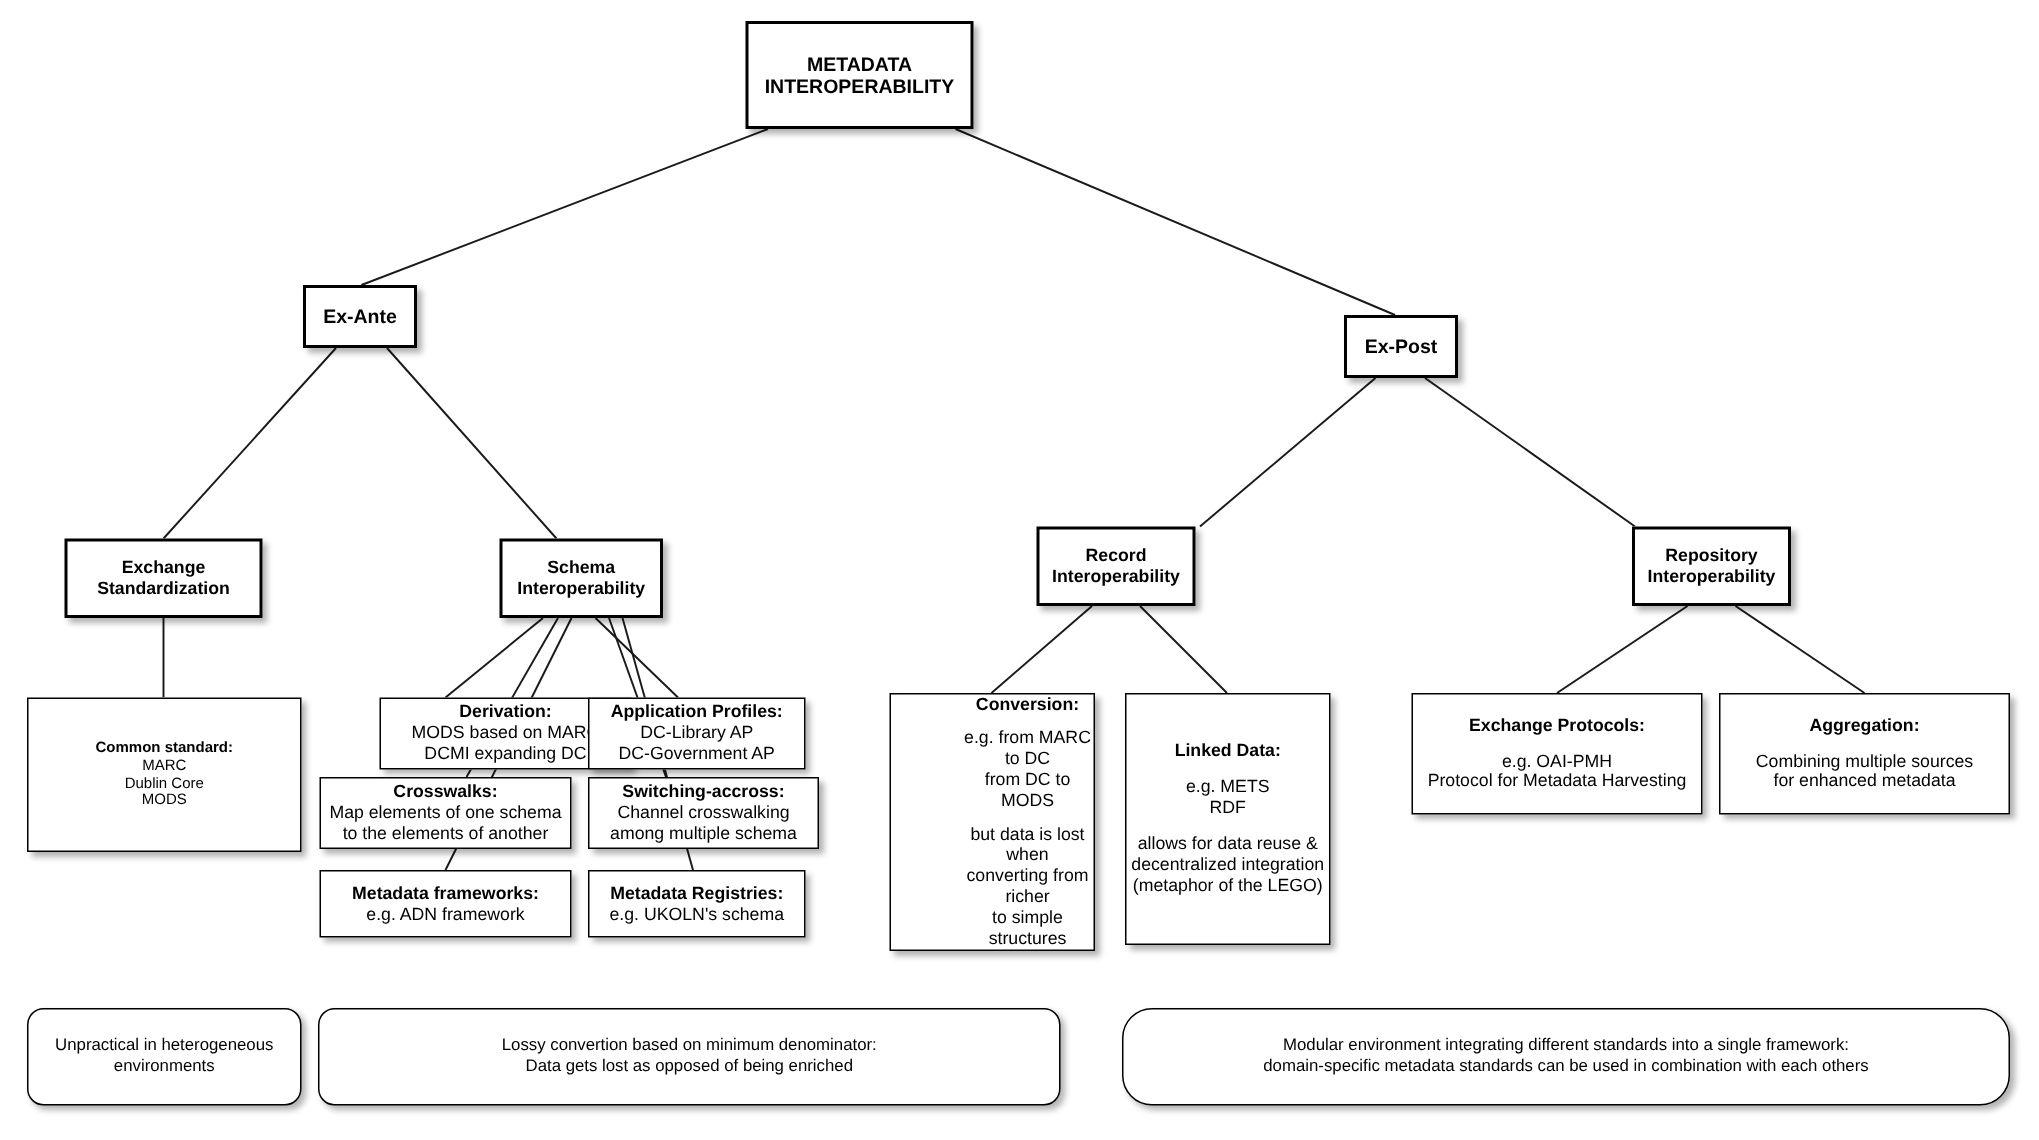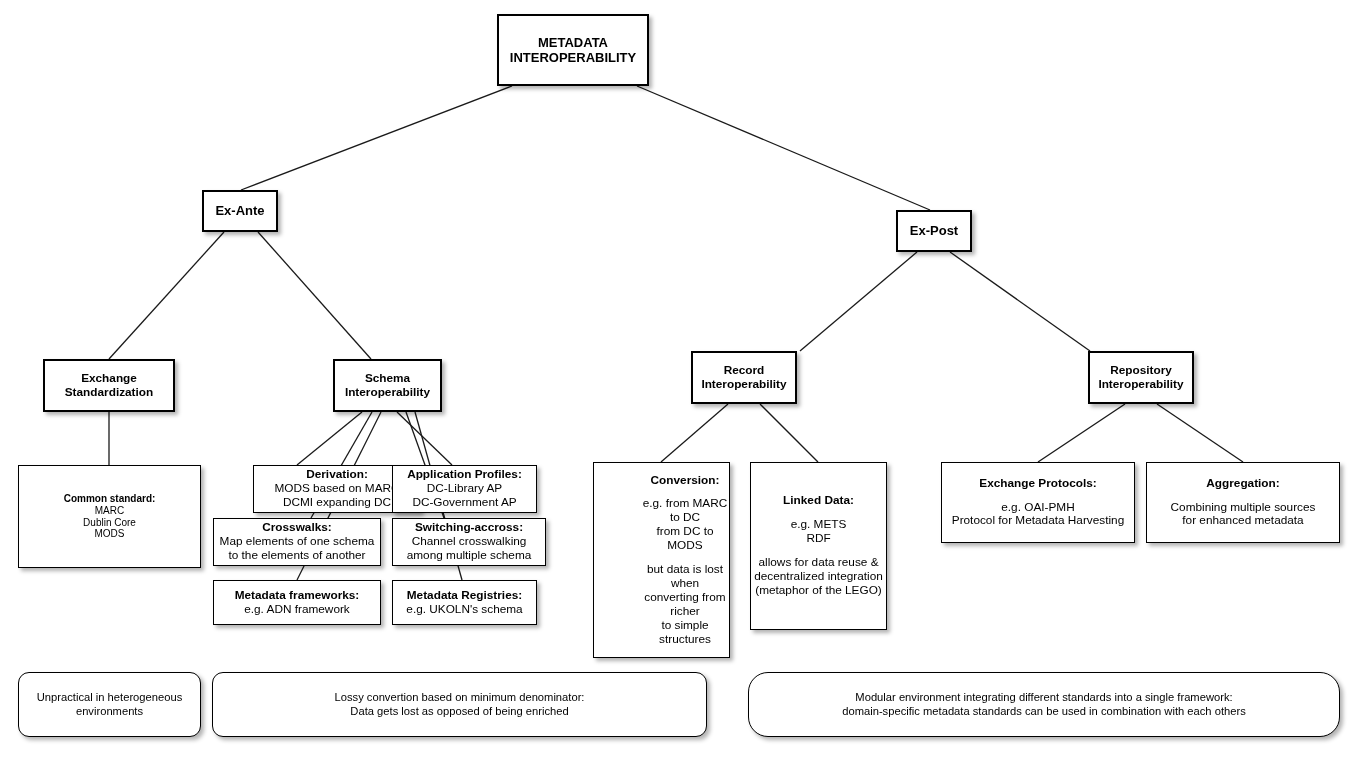--- a/index.html
+++ b/index.html
@@ -162,21 +162,21 @@
     <div class="ttl">Switching-accross:</div>
     <div class="ln">Channel crosswalking</div>
     <div class="ln">among multiple schema</div>
   </div>
 
   <div class="node t115" style="left:392px; top:580px; width:145px; height:45px;">
     <div class="ttl">Metadata Registries:</div>
     <div class="ln">e.g. UKOLN's schema</div>
   </div>
 
-  <div class="node t115" style="left:593px; top:462px; width:137px; height:196px;padding-left:47px;">
+  <div class="node t115" style="left:593px; top:462px; width:137px; height:172px;padding-left:47px;">
     <div class="ttl">Conversion:</div>
     <div class="gap"></div>
     <div class="ln">e.g. from MARC to DC</div>
     <div class="ln">from DC to MODS</div>
     <div class="gap"></div>
     <div class="ln">but data is lost when</div>
     <div class="ln">converting from richer</div>
     <div class="ln">to simple structures</div>
   </div>
 

